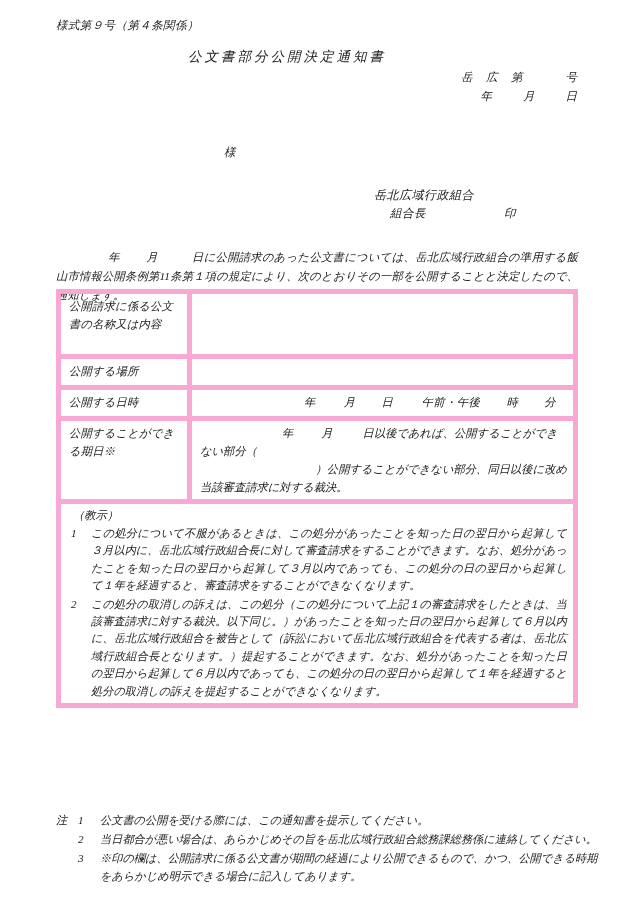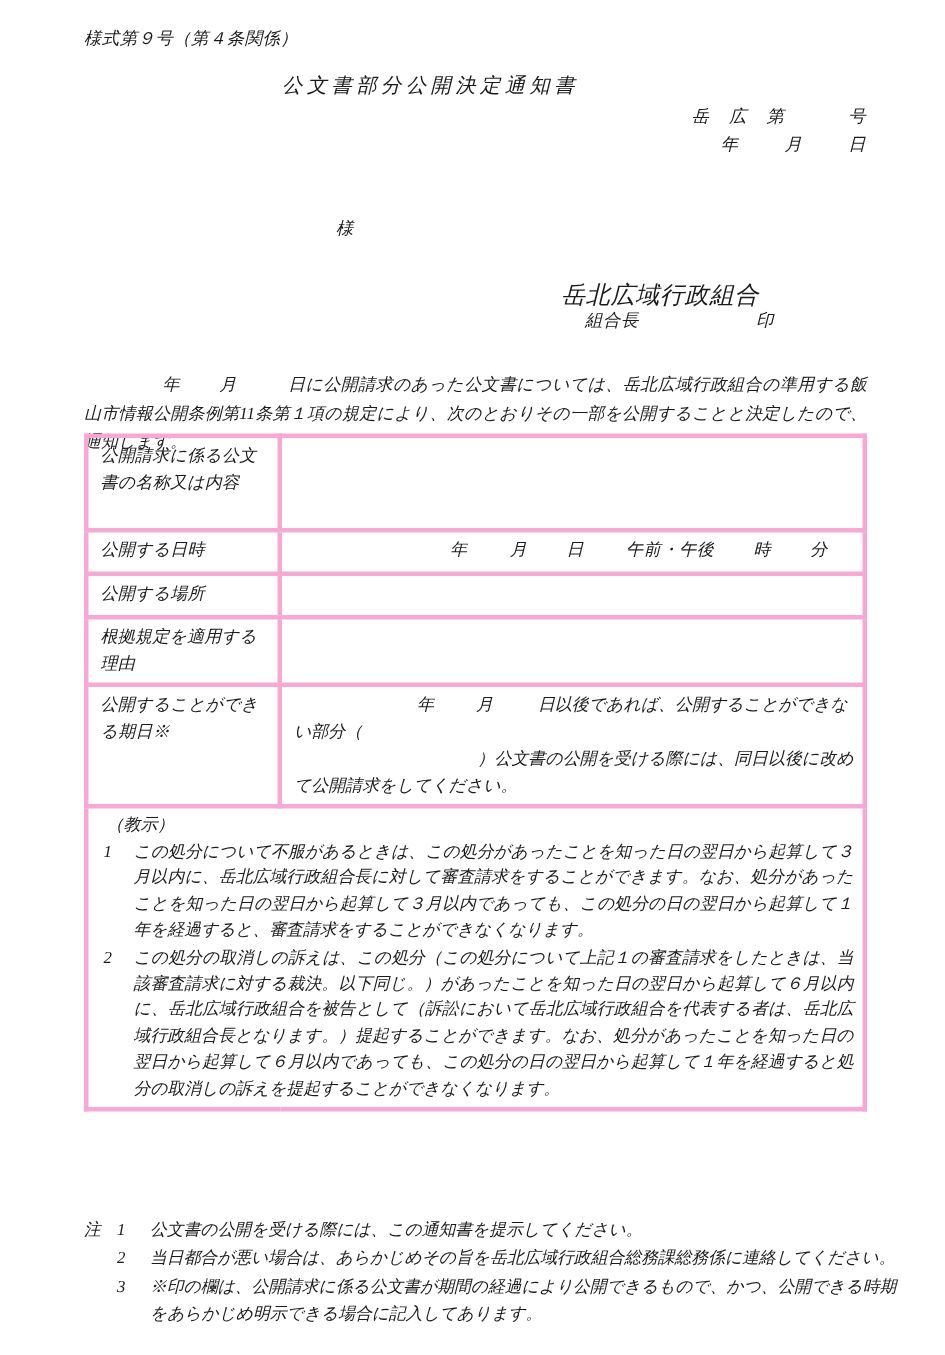--- a/index.html
+++ b/index.html
@@ -64,21 +64,21 @@
   .addressee {
     position: absolute;
     left: 224px;
     top: 145px;
     font-size: 11.5px;
   }
   .issuer-org {
     position: absolute;
     left: 374px;
     top: 187px;
-    font-size: 16px;
+    font-size: 12px;
     letter-spacing: 0.5px;
   }
   .issuer-role {
     position: absolute;
     left: 390px;
     top: 206px;
     font-size: 11.5px;
     letter-spacing: 0.5px;
   }
   .issuer-seal {
@@ -106,21 +106,21 @@
   
   .form-table {
     position: absolute;
     left: 56px;
     top: 289px;
     width: 522px;
     border-collapse: collapse;
     table-layout: fixed;
   }
   .form-table td {
-    border: 3px solid #f9a8d4;
+    border: 5px solid #f9a8d4;
     font-size: 11.3px;
     line-height: 18px;
     vertical-align: top;
     padding: 3px 6px 3px 8px;
   }
   .form-table td.label {
     width: 112px;
     letter-spacing: 0.2px;
   }
   .form-table td.value {
@@ -251,47 +251,43 @@
   </div>
 
   <table class="form-table">
     <tbody>
       <tr class="row-h4">
         <td class="label">公開請求に係る公文書の名称又は内容</td>
         <td class="value"></td>
       </tr>
 
       <tr class="row-h1">
+        <td class="label">公開する場所</td>
+        <td class="value"></td>
+      </tr>
+
+      <tr class="row-h1">
         <td class="label">公開する日時</td>
         <td class="value">
           <div class="datetime-line">
             <span>年</span><span class="g1"></span><span>月</span><span class="g2"></span><span>日</span><span class="g3"></span><span>午前・午後</span><span class="g4"></span><span>時</span><span class="g4"></span><span>分</span>
           </div>
         </td>
       </tr>
 
-      <tr class="row-h1">
-        <td class="label">公開する場所</td>
-        <td class="value"></td>
-      </tr>
-
-
-
-
-      <tr class="row-h2">
-        <td class="label">根拠規定を適用する理由</td>
-        <td class="value"></td>
-      </tr>
+
+
+
 
       <tr class="row-h3">
         <td class="label">公開することができる期日※</td>
         <td class="value period-cell">
           <span class="p-indent"></span><span>年</span><span class="p-g1"></span><span>月</span><span class="p-g2"></span><span>日以後であれば、公開することができない部分（</span>
-          <span class="line2">）公文書の公開を受ける際には、同日以後に改め</span>
-          <span class="line3">て公開請求をしてください。</span>
+          <span class="line2">）公開することができない部分、同日以後に改め</span>
+          <span class="line3">当該審査請求に対する裁決。</span>
         </td>
       </tr>
 
       <tr>
         <td class="teach-cell" colspan="2">
           <div class="teach-title">（教示）</div>
           <div class="teach-item">
             <div class="teach-num">1</div>
             <div class="teach-text">この処分について不服があるときは、この処分があったことを知った日の翌日から起算して３月以内に、岳北広域行政組合長に対して審査請求をすることができます。なお、処分があったことを知った日の翌日から起算して３月以内であっても、この処分の日の翌日から起算して１年を経過すると、審査請求をすることができなくなります。</div>
           </div>

